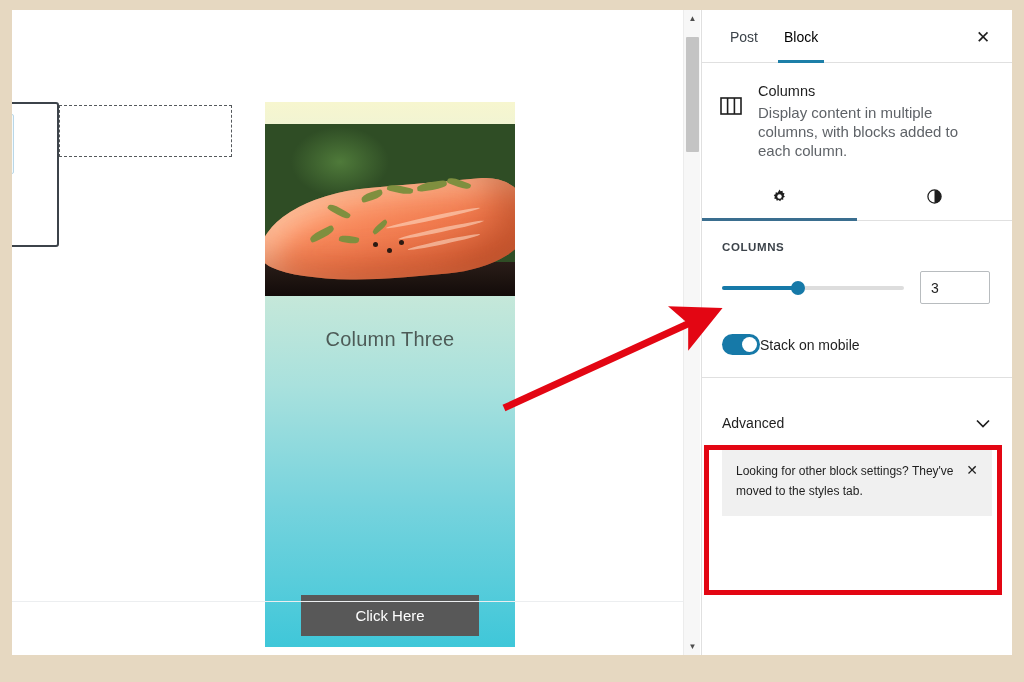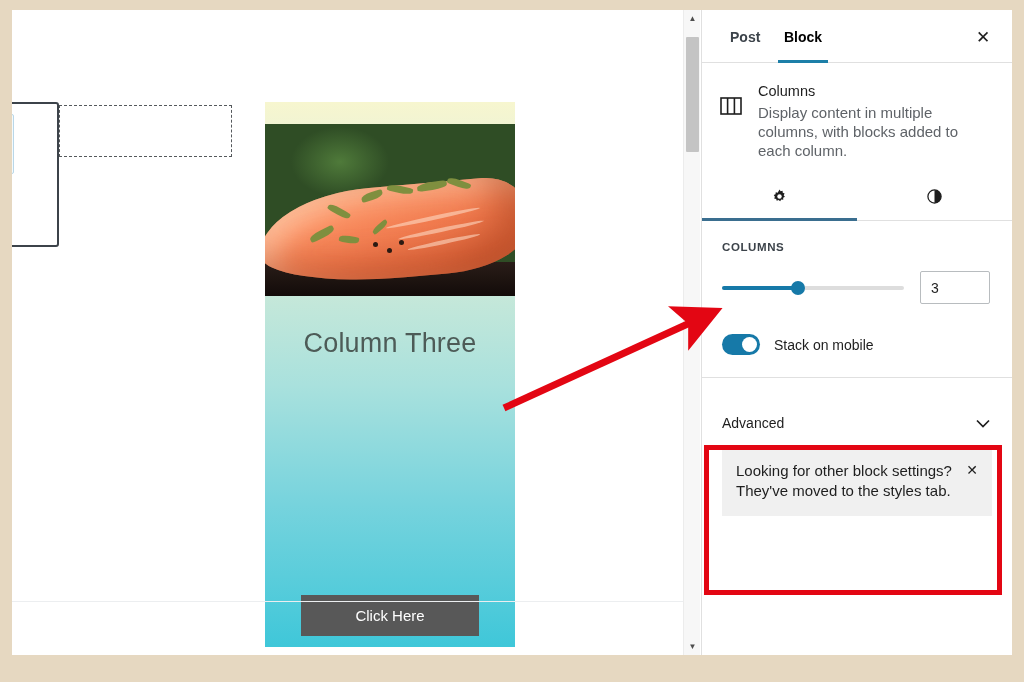--- a/index.html
+++ b/index.html
@@ -112,21 +112,21 @@
   .peppercorn {
     position: absolute;
     width: 5px; height: 5px; border-radius: 50%;
     background: #2b1a12;
   }
 
   #col3-heading {
     position: absolute;
     left: 0; top: 226px; width: 250px;
     text-align: center;
-    font-size: 27px;
+    font-size: 20px;
     color: #4d5b57;
     font-weight: 400;
     letter-spacing: .2px;
   }
   #col3-body {
     position: absolute;
     left: 10px; top: 292px; width: 230px;
     text-align: center;
     font-size: 15.5px;
     line-height: 28px;
@@ -186,21 +186,20 @@
     position: relative;
     height: 53px;
     border-bottom: 1px solid #e0e0e0;
   }
   .tab {
     position: absolute; top: 0; height: 53px;
     display: flex; align-items: center;
     font-size: 14px; color: #1e1e1e;
     cursor: pointer;
     padding: 0 6px;
-    font-weight: bold;
   }
   #tab-post { left: 22px; color: #3c434a; }
   #tab-block { left: 76px; color: #000000; }
   #tab-block::after {
     content: ""; position: absolute; left: 0; right: 0; bottom: 0;
     height: 3px; background: #1d7fa8;
   }
   #close-btn {
     position: absolute; right: 18px; top: 16px;
     width: 22px; height: 22px;
@@ -278,21 +277,21 @@
   }
   #columns-number {
     width: 70px; height: 33px;
     border: 1px solid #b8bcbf; border-radius: 2px;
     font-size: 14px; color: #1e1e1e;
     padding: 0 10px;
     font-family: "Liberation Sans", sans-serif;
     background: #fff;
   }
   #toggle-row {
-    display: flex; align-items: center; gap: 14px;
+    display: flex; align-items: center; 
     margin-top: 30px;
   }
   #toggle {
     width: 38px; height: 21px; border-radius: 11px;
     background: #1679a8; position: relative; cursor: pointer;
     flex: 0 0 auto;
   }
   #toggle-knob {
     position: absolute; right: 3px; top: 3px;
     width: 15px; height: 15px; border-radius: 50%;
@@ -324,21 +323,21 @@
 
   
   #notice {
     margin: 16px 20px 0 20px;
     background: #f0f0f0;
     padding: 14px 14px 15px 14px;
     display: flex; align-items: flex-start; gap: 8px;
   }
   #notice-text {
     flex: 1 1 auto;
-    font-size: 15px; color: #1e1e1e; line-height: 20px;
+    font-size: 12px; color: #1e1e1e; line-height: 20px;
   }
   #notice-close {
     flex: 0 0 auto; font-size: 14px; color: #1e1e1e; cursor: pointer;
     margin-top: 1px;
   }
 
   
   #red-arrow {
     position: absolute;
     left: 0; top: 0; width: 1000px; height: 645px;

